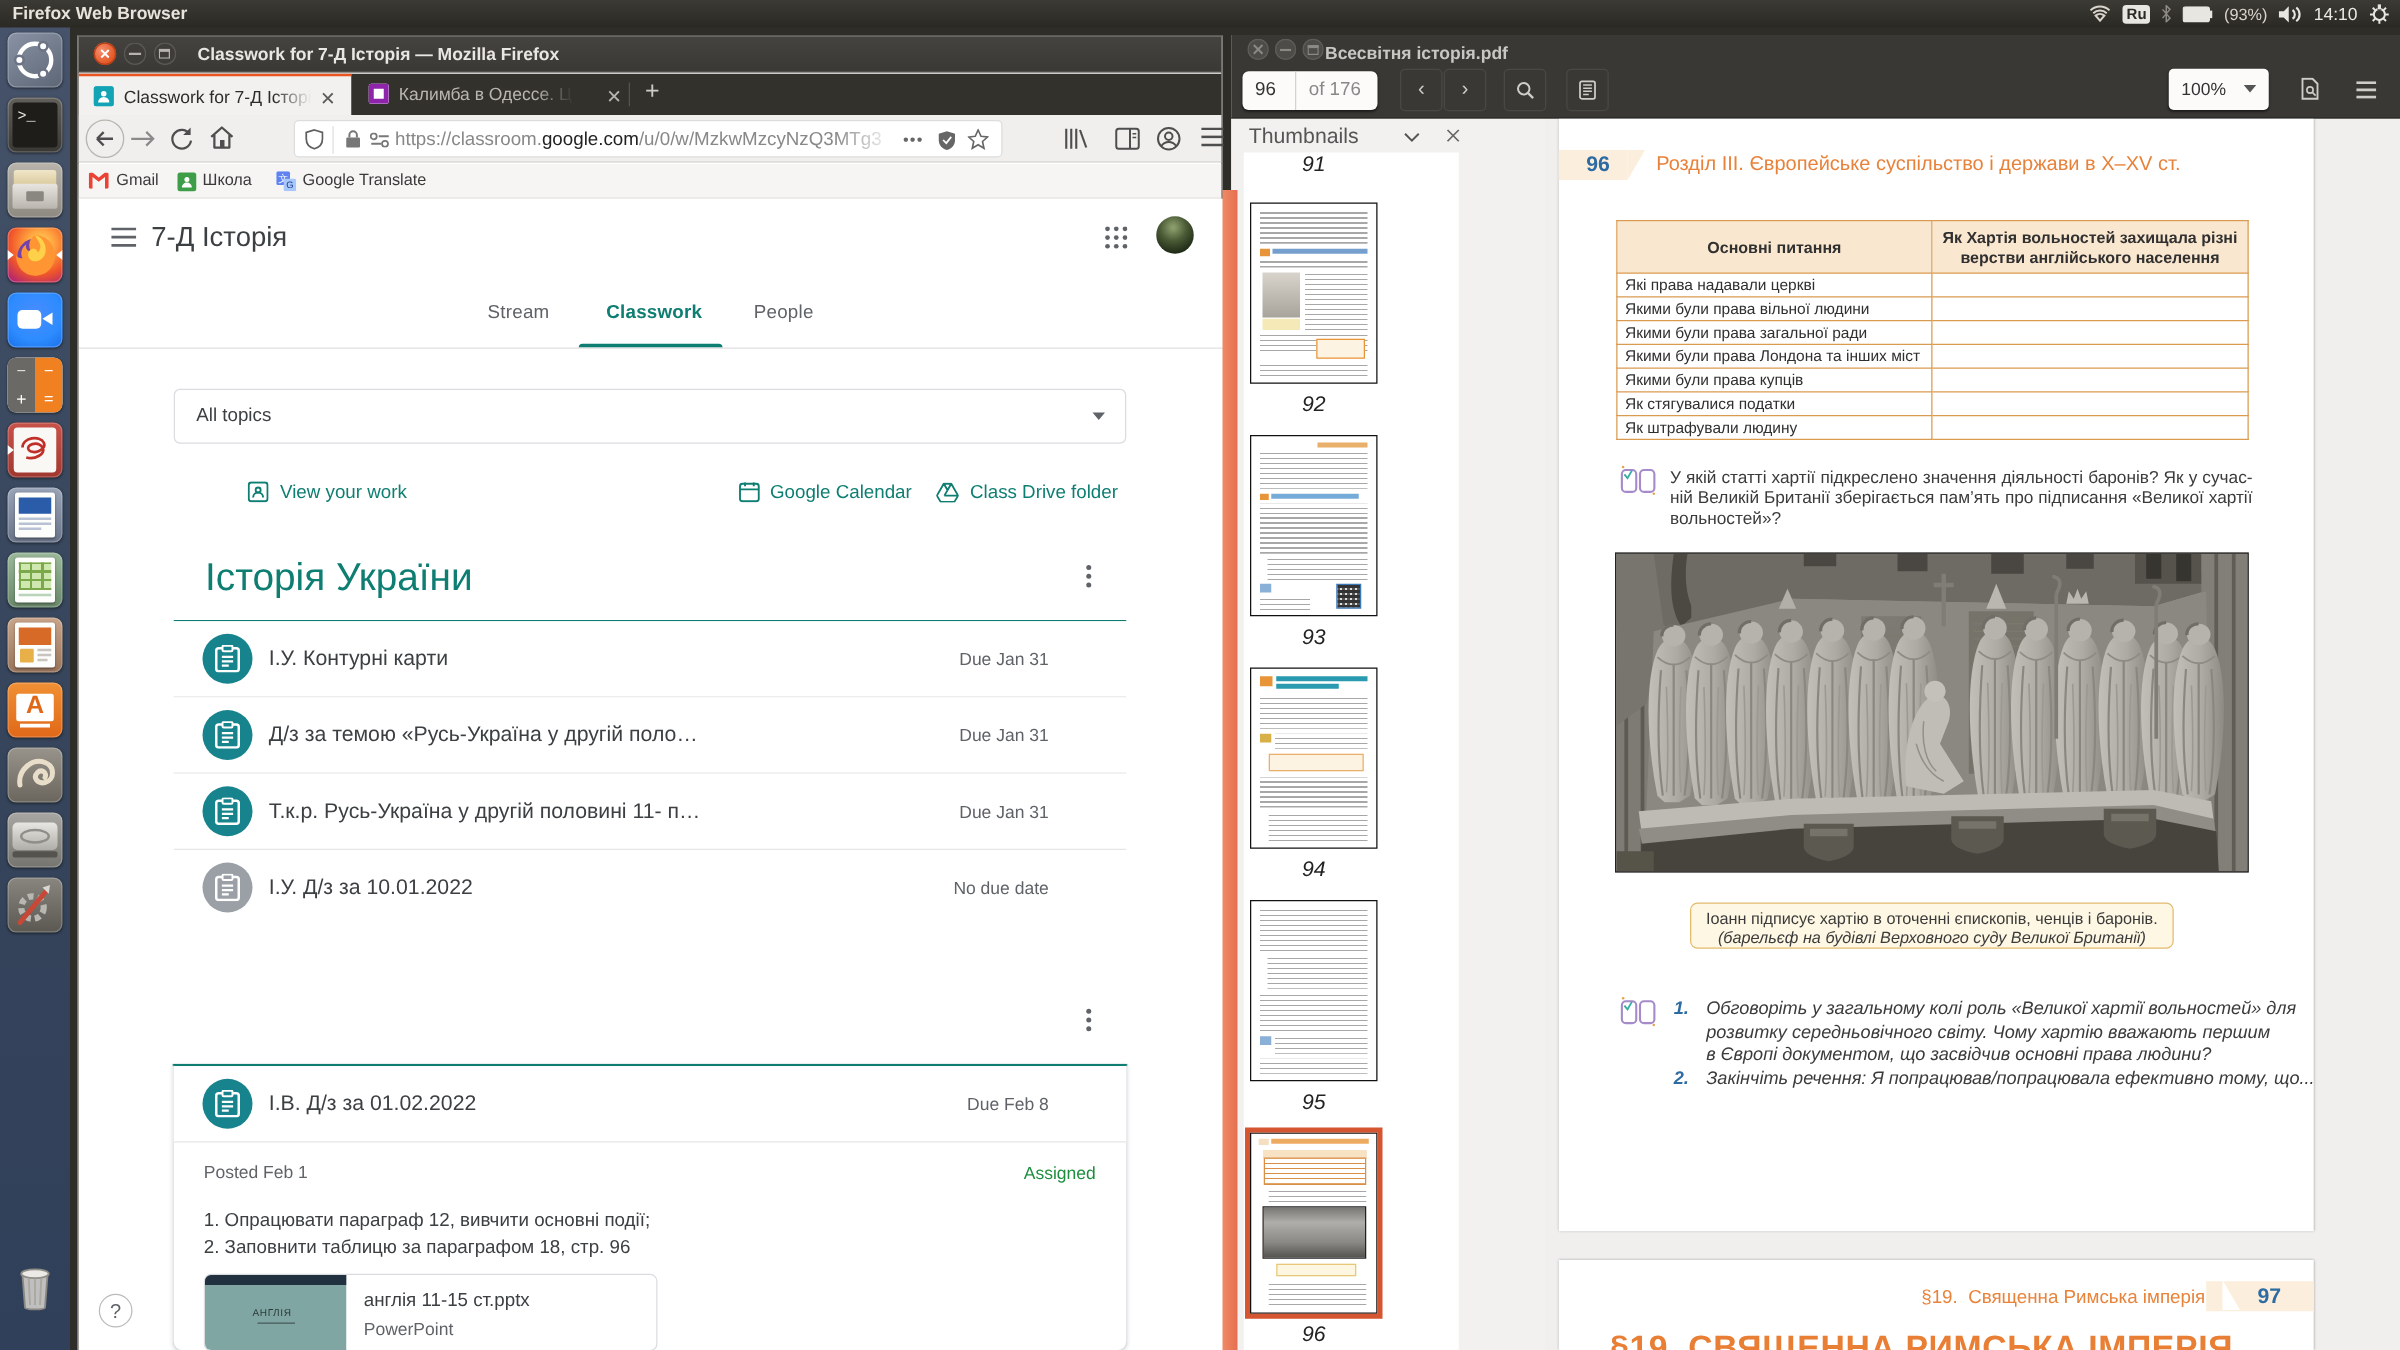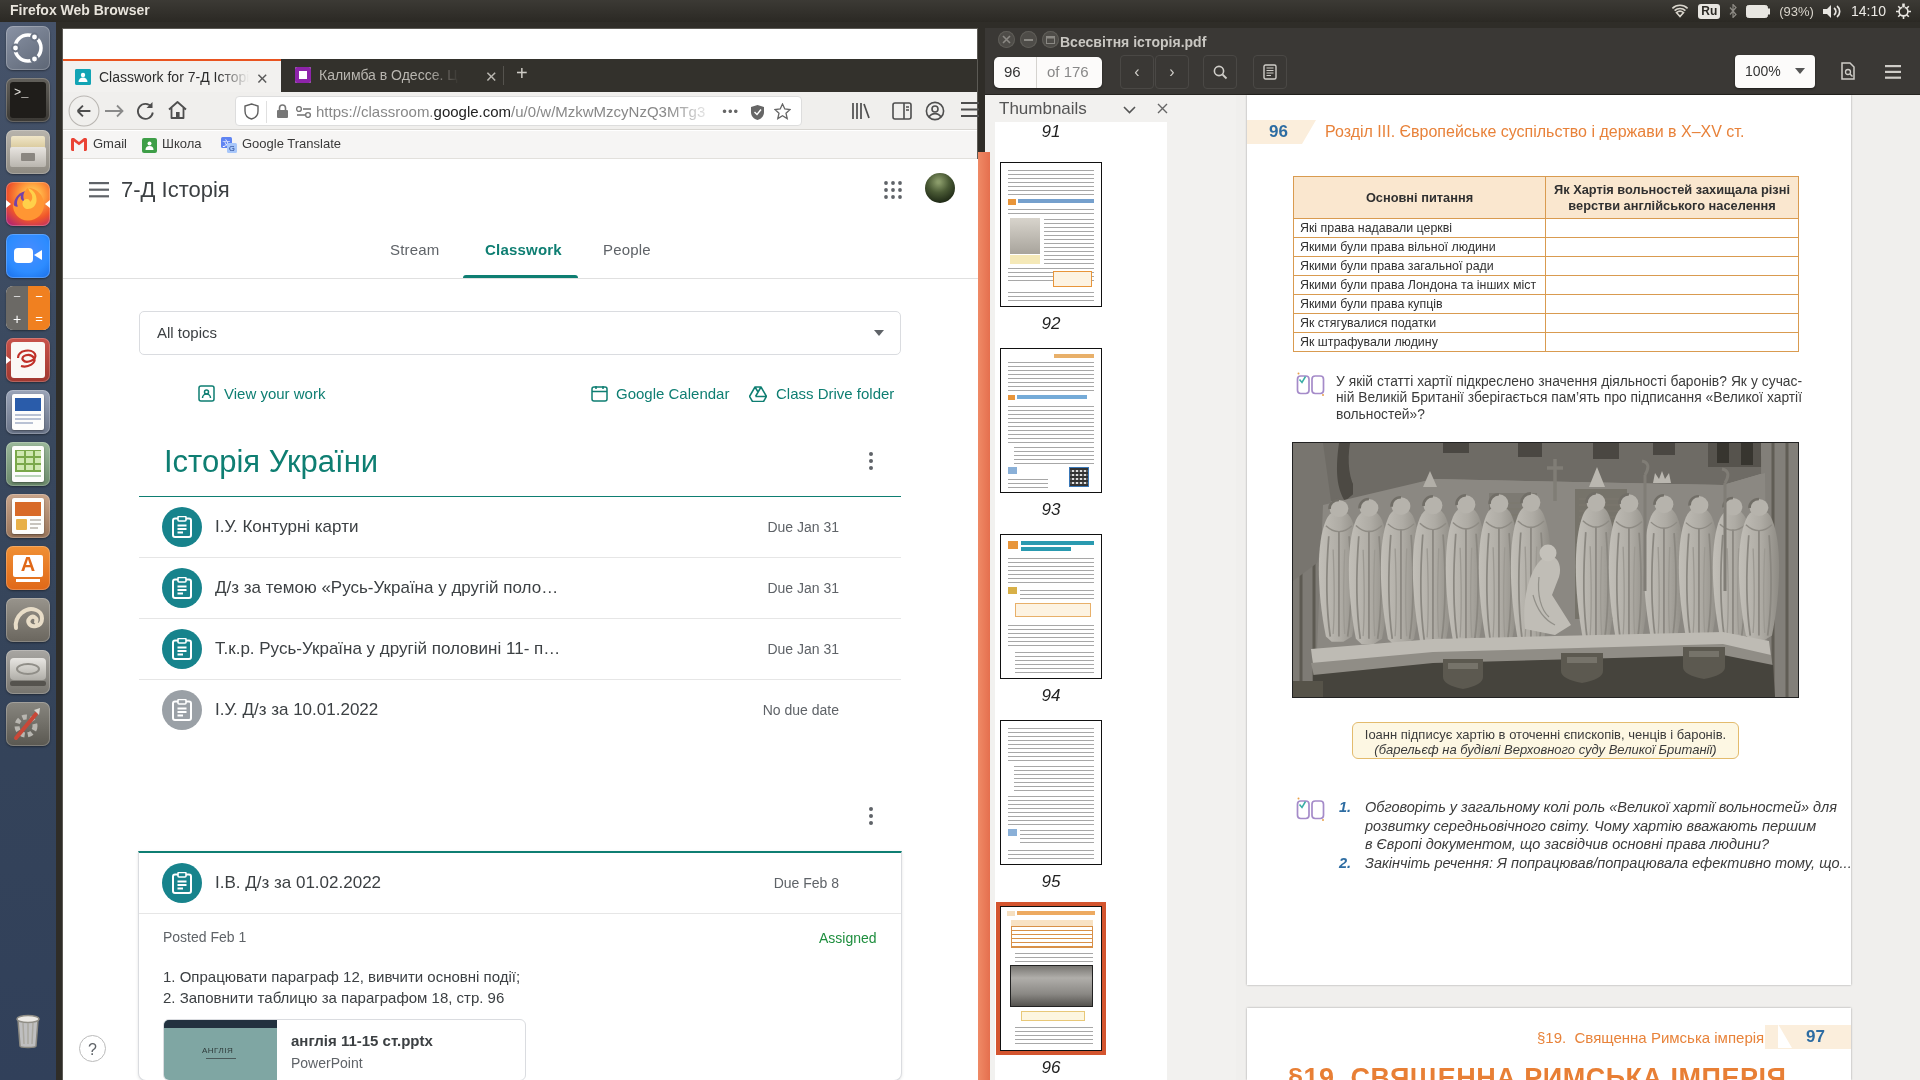--- a/index.html
+++ b/index.html
@@ -229,20 +229,36 @@
     <svg width="44" height="44" viewBox="0 0 44 44">
           <path d="M12 12 L14 38 C14 40 30 40 30 38 L32 12" fill="#d8d6d2" opacity=".85"></path>
           <path d="M12 12 L14 38 C14 40 30 40 30 38 L32 12" fill="none" stroke="#8a8880" stroke-width="1.5"></path>
           <ellipse cx="22" cy="11" rx="11" ry="3.5" fill="#eceae6" stroke="#908e86" stroke-width="1.5"></ellipse>
           <path d="M17 15 L18 36 M22 15 L22 36 M27 15 L26 36" stroke="#aaa8a0" stroke-width="1.5"></path>
         </svg>
   </div>
 </div>
 
 <div id="ffwin">
+  <div id="fftitle">
+    <div class="wbtn" style="left:12px; background:radial-gradient(circle at 35% 35%, #f59070, #e3541f 70%); box-shadow:inset 0 0 0 1px #b8401a;"></div>
+        <svg style="position:absolute;left:17px;top:10px" width="8" height="8" viewBox="0 0 8 8">
+          <path d="M1 1 L7 7 M7 1 L1 7" stroke="#fff" stroke-width="1.5"></path>
+        </svg>
+    <div class="wbtn" style="left:36px; background:#3f3d3a; box-shadow:inset 0 0 0 1px #5b5955;"></div>
+    <div class="wbtn" style="left:60px; background:#3f3d3a; box-shadow:inset 0 0 0 1px #5b5955;"></div>
+    <svg style="position:absolute;left:40px;top:13px" width="10" height="2">
+          <rect width="10" height="2" fill="#b6b3ae"></rect>
+        </svg>
+    <svg style="position:absolute;left:64px;top:10px" width="9" height="8">
+          <rect x="0.5" y="0.5" width="8" height="7" fill="none" stroke="#b6b3ae"></rect>
+          <rect x="0" y="0" width="9" height="2.5" fill="#b6b3ae"></rect>
+        </svg>
+    <div class="ttl">Classwork for 7-Д Історія — Mozilla Firefox</div>
+  </div>
   <div id="fftabs">
     <div class="tab-active">
       <div class="fav"><svg width="16" height="16" viewBox="0 0 16 16">
               <rect width="16" height="16" rx="2" fill="#12a4b4"></rect>
               <circle cx="8" cy="6" r="2.2" fill="#fff"></circle>
               <path d="M3.5 13 a4.5 4.5 0 0 1 9 0 Z" fill="#fff"></path>
             </svg></div>
       <div class="txt">Classwork for 7-Д Історі</div>
       <div class="tab-x" style="left:193px;">✕</div>
     </div>
@@ -472,21 +488,21 @@
     <div style="position:absolute;left:100px;top:770px;font-size:14px;color:#5f6368;">Posted Feb 1</div>
     <div style="position:absolute;left:756px;top:771px;font-size:14px;color:#1e8e3e;font-weight:500;">Assigned</div>
     <div style="position:absolute;left:100px;top:807px;font-size:15px;color:#3c4043;line-height:21px;">1. Опрацювати параграф 12, вивчити основні події;<br>2. Заповнити таблицю за параграфом 18, стр. 96</div>
 
     <div style="position:absolute;left:100px;top:860px;width:363px;height:62px;border:1px solid #dadce0;border-radius:6px;background:#fff;overflow:hidden;">
       <div style="position:absolute;left:0;top:0;width:113px;height:62px;background:#7fa6a3;">
         <div style="position:absolute;left:0;top:0;width:113px;height:8px;background:#22313f;"></div>
         <div style="position:absolute;left:38px;top:26px;font-size:8px;color:#2e3a3a;letter-spacing:.5px;">АНГЛІЯ</div>
         <div style="position:absolute;left:42px;top:38px;width:30px;height:1px;background:#4a5a5a;"></div>
       </div>
-      <div style="position:absolute;left:127px;top:12px;font-size:15px;color:#3c4043;font-weight:700;">англія 11-15 ст.pptx</div>
+      <div style="position:absolute;left:127px;top:12px;font-size:15px;color:#3c4043;font-weight:400;">англія 11-15 ст.pptx</div>
       <div style="position:absolute;left:127px;top:35px;font-size:14px;color:#5f6368;">PowerPoint</div>
     </div>
 
     <div style="position:absolute;left:16px;top:876px;width:27px;height:27px;border-radius:50%;border:1px solid #bbb;color:#5f6368;text-align:center;line-height:27px;font-size:16px;">?</div>
   </div>
 </div>
 
 <div id="oband"></div>
 
 <div id="pdfwin">

